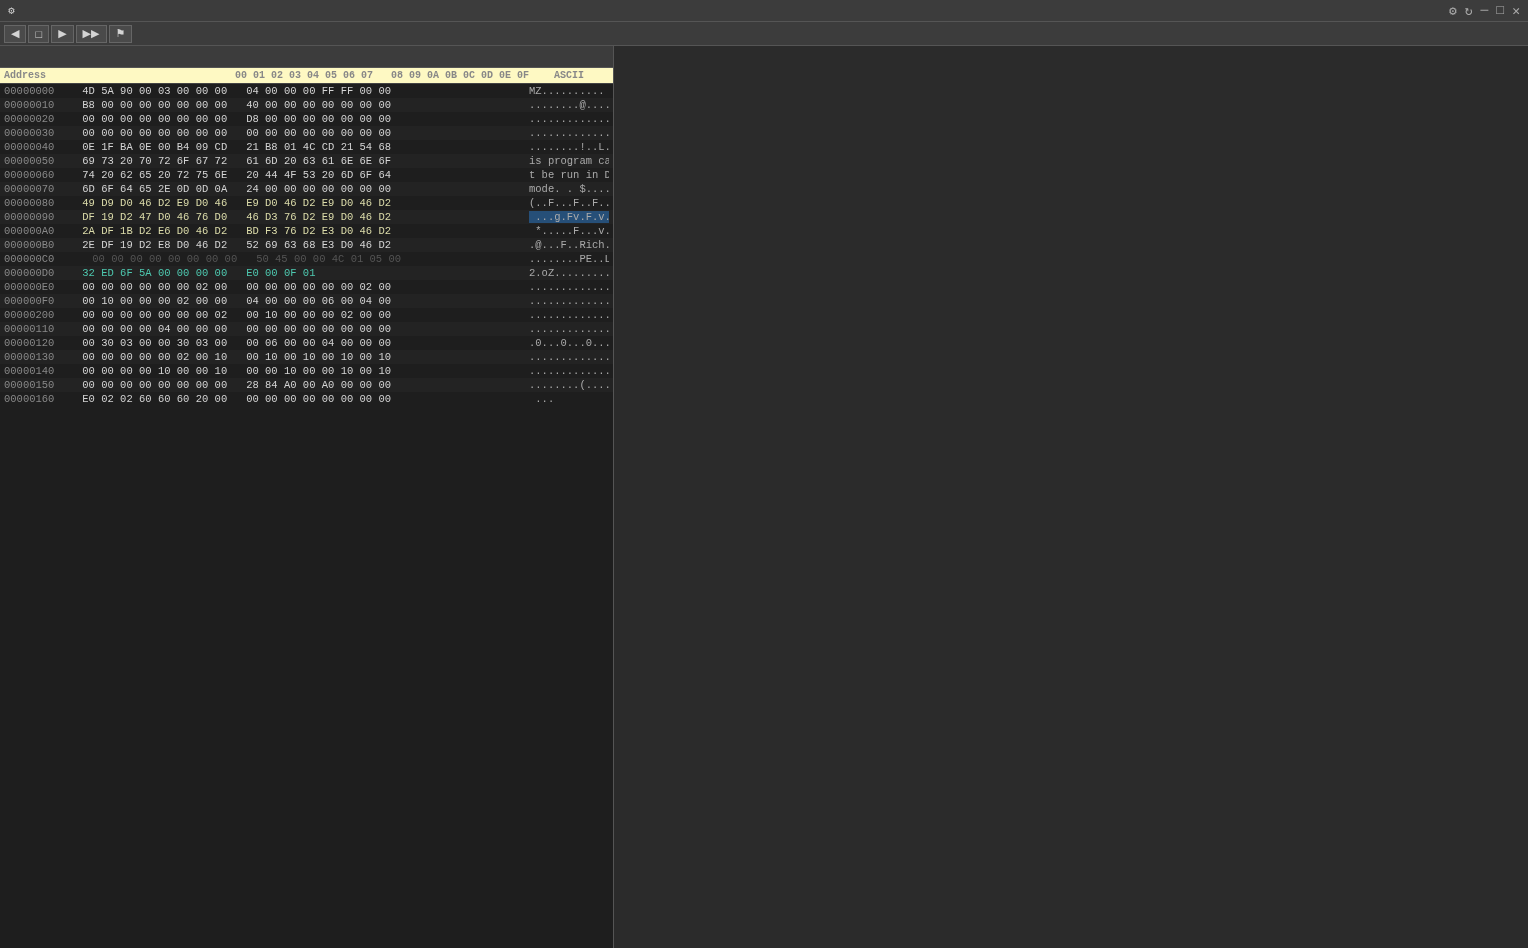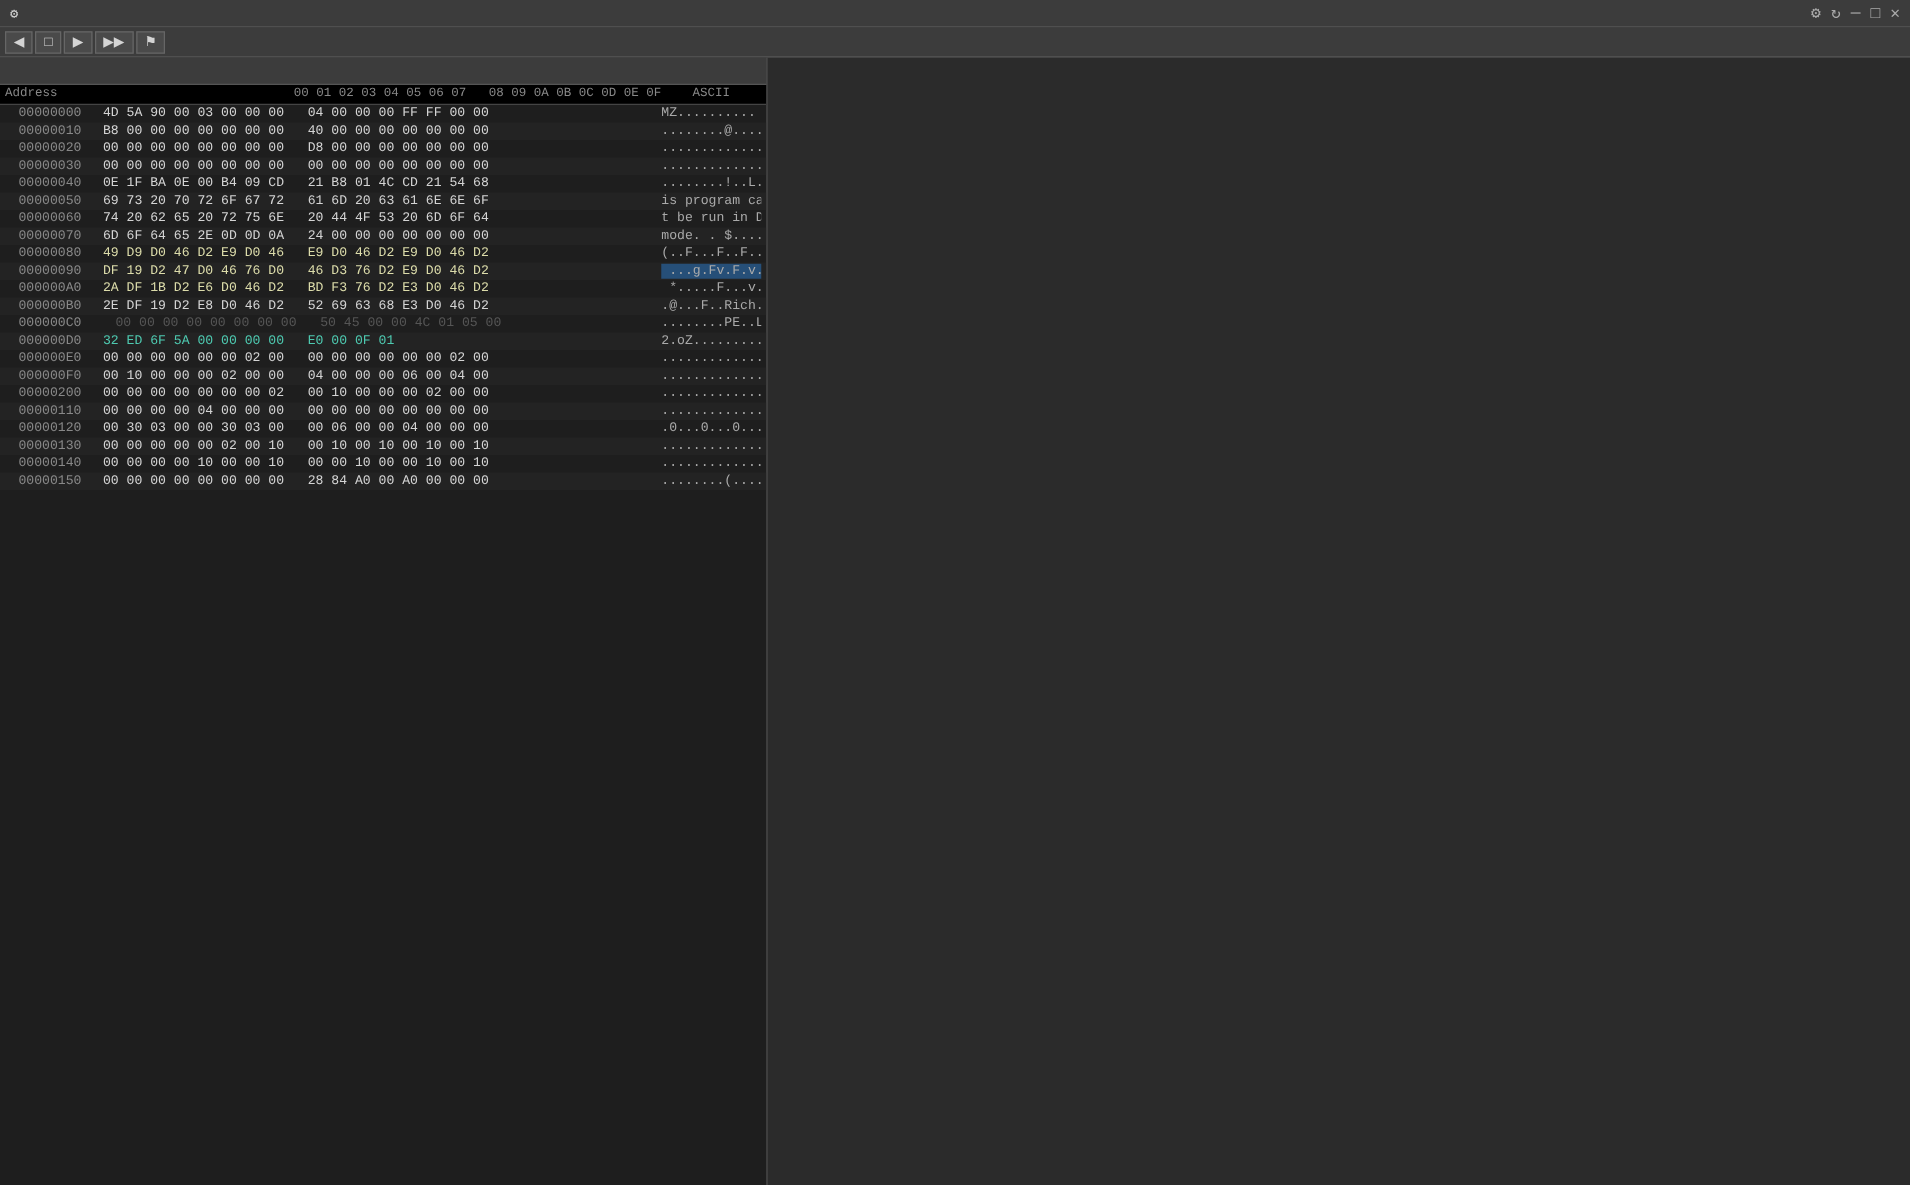--- a/index.html
+++ b/index.html
@@ -78,38 +78,39 @@
       align-items: center;
     }
     .hex-content {
       flex: 1;
       overflow: hidden;
       background: #1e1e1e;
       font-size: 10.5px;
       font-family: 'Courier New', monospace;
     }
     .hex-header-row {
-      background: #000000;
+      background: #fef9c3;
       display: flex;
       padding: 2px 4px;
       color: #888;
       border-bottom: 1px solid #444;
       font-size: 10px;
+      font-weight: bold;
     }
     .hex-addr-col { width: 72px; flex-shrink: 0; }
     .hex-bytes-col { flex: 1; text-align: right; }
     .hex-ascii-col { width: 80px; flex-shrink: 0; text-align: center; }
     .hex-row {
       display: flex;
       padding: 0 4px;
       height: 14px;
       align-items: center;
     }
     .hex-row:nth-child(even) { background: #232323; }
-    .hex-addr { color: #888; width: 72px; flex-shrink: 0; text-align: center; }
+    .hex-addr { color: #888; width: 72px; flex-shrink: 0; }
     .hex-bytes { flex: 1; display: flex; gap: 1px; flex-wrap: nowrap; overflow: hidden; text-align: center; }
     .hex-ascii { width: 80px; color: #aaa; overflow: hidden; white-space: nowrap; }
     
     .b-green { color: #4ec9b0; }
     .b-yellow { color: #dcdcaa; }
     .b-default { color: #d4d4d4; }
     .b-zero { color: #555; margin-left: 10px; }
     .b-highlight { background: #264f78; }
     
     ::-webkit-scrollbar { width: 8px; height: 8px; }
@@ -266,15 +267,20 @@
         <div class="hex-row">
           <span class="hex-addr">00000140</span>
           <span class="hex-bytes b-default">&nbsp;00 00 00 00 10 00 00 10 &nbsp; 00 00 10 00 00 10 00 10</span>
           <span class="hex-ascii">................</span>
         </div>
         <div class="hex-row">
           <span class="hex-addr">00000150</span>
           <span class="hex-bytes b-default">&nbsp;00 00 00 00 00 00 00 00 &nbsp; 28 84 A0 00 A0 00 00 00</span>
           <span class="hex-ascii">........(.......</span>
         </div>
+        <div class="hex-row">
+          <span class="hex-addr">00000160</span>
+          <span class="hex-bytes b-default">&nbsp;E0 02 02 60 60 60 20 00 &nbsp; 00 00 00 00 00 00 00 00</span>
+          <span class="hex-ascii">&nbsp;...</span>
+          </div>
         </div>
       </div>
     </div>
   </div>
 </body></html>

